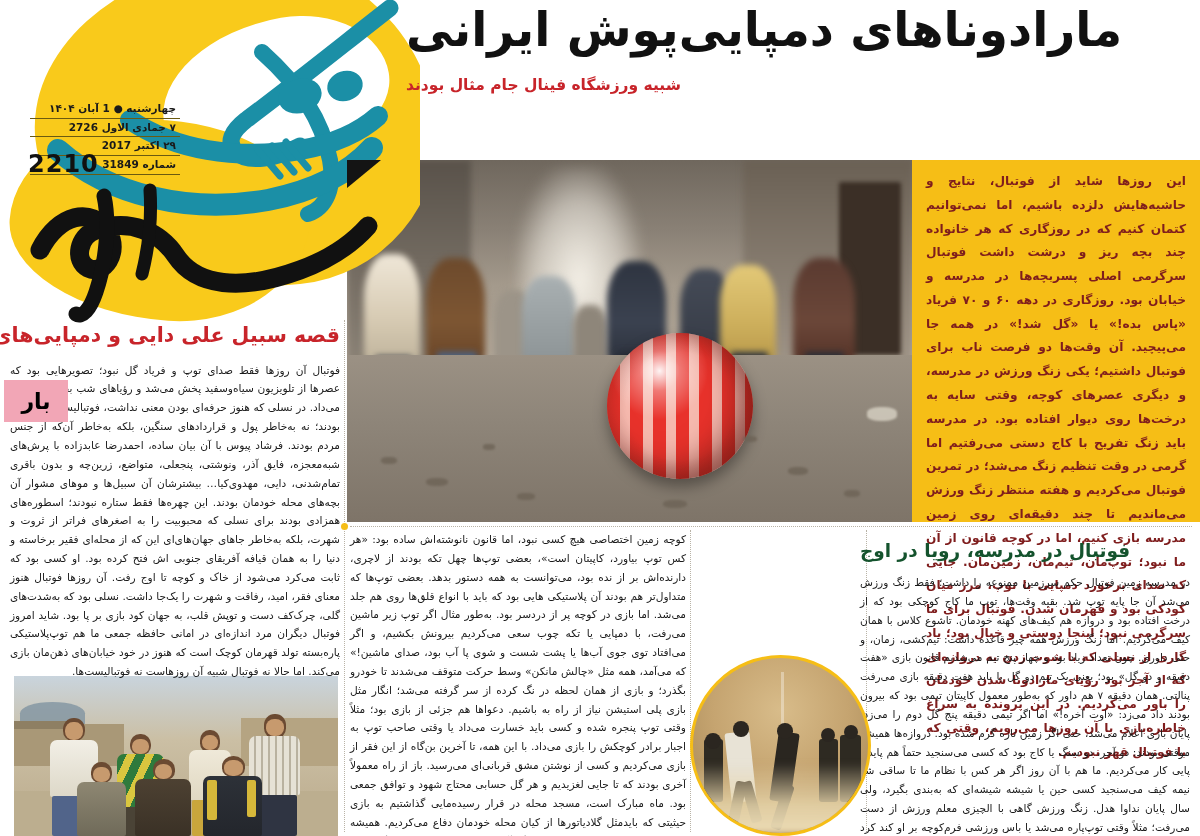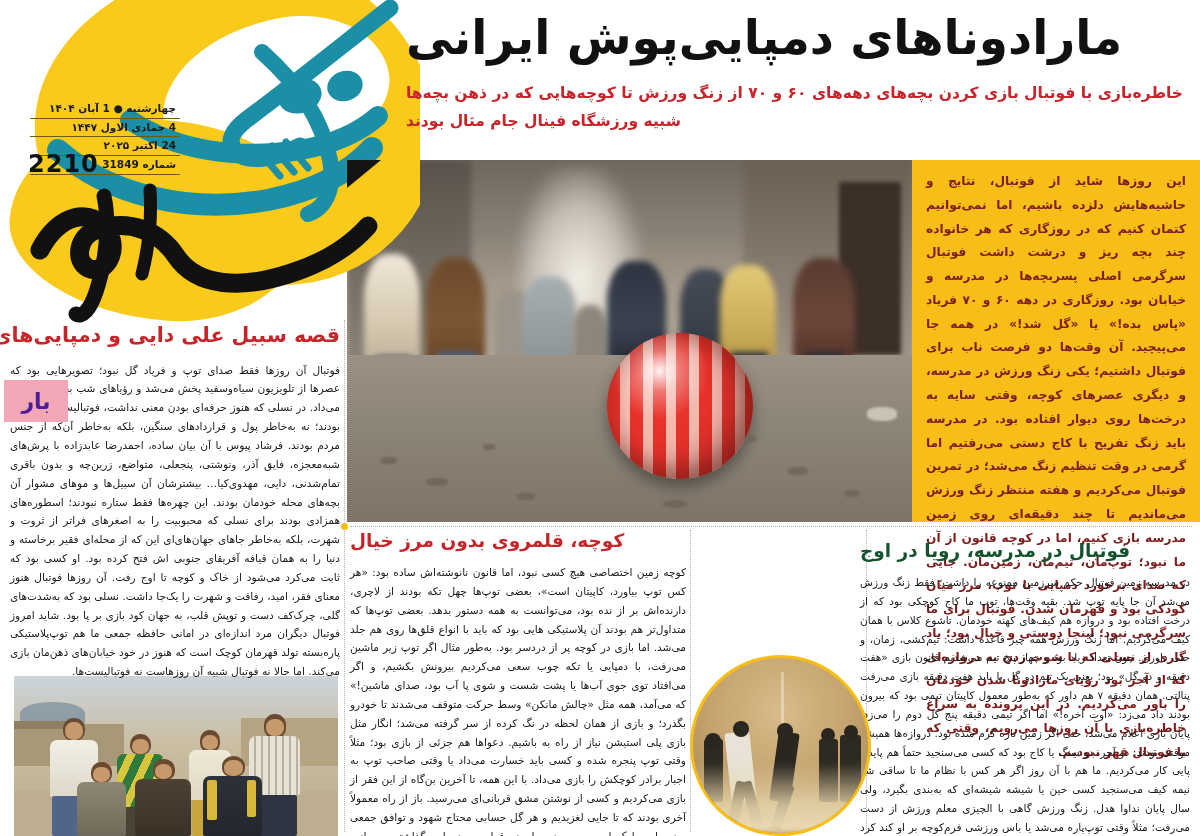--- a/index.html
+++ b/index.html
@@ -48,21 +48,21 @@
   .dateline{
     font-size:10.5px;color:#1a1a1a;font-weight:700;
     border-bottom:1px solid #6b5a10;padding:2px 4px 2px 0;line-height:1.3;
   }
   .issue-no{
     position:absolute;left:28px;top:150px;z-index:8;
     font-size:24px;font-weight:700;color:#111;letter-spacing:1px;
   }
 
   
-  .head-wrap{position:absolute;right:14px;top:12px;width:780px;text-align:left;z-index:6;}
+  .head-wrap{position:absolute;right:14px;top:4px;width:780px;text-align:left;z-index:6;}
   .headline{
     font-size:47px;line-height:1.12;font-weight:700;color:#111;
     letter-spacing:-0.5px;margin:0;text-align:left;white-space:nowrap;
   }
   .subhead{
     margin-top:14px;color:#C8242A;font-size:15.5px;line-height:1.85;
     font-weight:700;text-align:left;
   }
 
   
@@ -129,21 +129,21 @@
     line-height:1.3;margin:0 0 12px 0;white-space:nowrap;
   }
   .body-sm{
     font-size:10.6px;line-height:1.78;color:#1a1a1a;text-align:justify;
   }
   .watermark{
     position:absolute;left:-6px;top:58px;width:64px;height:42px;
     background:#F2A6B6;z-index:6;display:flex;align-items:center;justify-content:center;
   }
   .watermark span{
-    color:#4c1d95;font-size:22px;font-weight:700;letter-spacing:-1px;
+    color:#000000;font-size:22px;font-weight:700;letter-spacing:-1px;
   }
 
   
   .photo-team{
     position:absolute;left:14px;top:676px;width:324px;height:160px;overflow:hidden;z-index:3;
     background:linear-gradient(180deg,#c9d4dd 0%,#cbbfa4 40%,#b9a98a 100%);
   }
   .photo-team .hill{position:absolute;left:2%;top:16%;width:20%;height:14%;background:#7f93a1;border-radius:60% 60% 0 0;opacity:.8;}
   .photo-team .bldg{position:absolute;background:#a99877;}
   .photo-team .boy{position:absolute;bottom:0;}
@@ -205,31 +205,30 @@
 
       <path d="M40 250 C 58 214, 92 206, 108 232 C 120 252, 104 276, 88 268 C 74 261, 78 236, 96 230
                C 130 218, 160 232, 176 256 C 196 286, 240 292, 300 270 C 330 259, 352 244, 368 226" stroke="#111" stroke-width="19" fill="none" stroke-linecap="round" stroke-linejoin="round"></path>
       <path d="M104 196 C 110 224, 106 262, 96 292 C 90 310, 82 318, 76 314" stroke="#111" stroke-width="15" fill="none" stroke-linecap="round"></path>
       <path d="M150 190 C 152 220, 148 250, 142 274" stroke="#111" stroke-width="13" fill="none" stroke-linecap="round"></path>
     </svg>
 
 
     <div class="datelines">
       <div class="dateline">چهارشنبه ● 1 آبان ۱۴۰۴</div>
-      <div class="dateline">4 جمادی الاول ۱۴۴۷</div>
-      <div class="dateline">24 اکتبر ۲۰۲۵</div>
+      <div class="dateline">۷ جمادی الاول 2726</div>
+      <div class="dateline">۲۹ اکتبر 2017</div>
       <div class="dateline">شماره 31849</div>
     </div>
     <div class="issue-no">2210</div>
   </div>
 
   <div class="head-wrap">
     <h1 class="headline">مارادوناهای دمپایی‌پوش ایرانی</h1>
     <div class="subhead">
-      <div>خاطره‌بازی با فوتبال بازی کردن بچه‌های دهه‌های ۶۰ و ۷۰ از زنگ ورزش تا کوچه‌هایی که در ذهن بچه‌ها</div>
       <div>شبیه ورزشگاه فینال جام مثال بودند</div>
     </div>
   </div>
 
   <div class="hero">
     <div class="sky"></div>
     <div class="wallL"></div>
     <div class="wallR"></div>
     <div class="doorR"></div>
     <div class="bright"></div>
@@ -329,21 +328,20 @@
     <div class="boy" style="left:58%;width:19%;height:50%;">
       <div class="head" style="left:32%;top:0;width:38%;height:26%;"></div>
       <div class="face" style="left:36%;top:5%;width:30%;height:20%;"></div>
       <div class="torso" style="left:2%;top:25%;width:96%;height:75%;background:linear-gradient(180deg,#2d3138,#23262c);"></div>
       <div class="torso" style="left:8%;top:30%;width:16%;height:50%;background:#d6b83a;border-radius:2px;"></div>
       <div class="torso" style="left:74%;top:30%;width:14%;height:46%;background:#d6b83a;border-radius:2px;"></div>
     </div>
   </div>
 
   <div class="col-mid">
-    <h2 class="col-mid-head">کوچه، قلمروی بدون مرز خیال</h2>
     <div class="body-sm">کوچه زمین اختصاصی هیچ کسی نبود، اما قانون نانوشته‌اش ساده بود: «هر کس توپ بیاورد، کاپیتان است»، بعضی توپ‌ها چهل تکه بودند از لاچری، دارنده‌اش بر از نده بود، می‌توانست به همه دستور بدهد. بعضی توپ‌ها که متداول‌تر هم بودند آن پلاستیکی هایی بود که باید با انواع قلق‌ها روی هم جلد می‌شد. اما بازی در کوچه پر از دردسر بود. به‌طور مثال اگر توپ زیر ماشین می‌رفت، با دمپایی یا تکه چوب سعی می‌کردیم بیرونش بکشیم، و اگر می‌افتاد توی جوی آب‌ها یا پشت شست و شوی پا آب‌ بود، صدای ماشین!» که می‌آمد، همه مثل «چالش مانکن» وسط حرکت متوقف می‌شدند تا خودرو بگذرد؛ و بازی از همان لحظه در نگ کرده از سر گرفته می‌شد؛ انگار مثل بازی پلی استیشن نیاز از راه به باشیم. دعواها هم جزئی از بازی بود؛ مثلاً وقتی توپ پنجره شده و کسی باید خسارت می‌داد یا وقتی صاحب توپ به اجبار برادر کوچکش را بازی می‌داد. با این همه، تا آخرین بن‌گاه از این فقر از بازی می‌کردیم و کسی از نوشتن مشق قربانی‌ای می‌رسید. باز از راه معمولاً آخری بودند که تا جایی لغزیدیم و هر گل حسابی محتاج شهود و توافق جمعی بود. ماه مبارک است، مسجد محله در قرار رسیده‌مایی گذاشتیم به بازی حیثیتی که بایدمثل گلادیاتورها از کیان محله خودمان دفاع می‌کردیم. همیشه یک شاخه‌ای بود که از محله باشیم دیگر آمده و توپ و بازی اثر هم انگشت به دهان می‌کرد و گذاشته تا توپ را توی جدول بازیکنان برزیل بیاورد. سخت‌ترین لحظه وقتی بود که توپی هم افتاد.</div>
   </div>
 
   <div class="col-right">
     <h2 class="col-right-head">فوتبال در مدرسه، رویا در اوج</h2>
     <div class="body-sm">در مدرسه زمین فوتبال حکم سرزمین ممنوعه را داشت؛ فقط زنگ ورزش می‌شد آن جا پایه توپ شد. بقیه وقت‌ها، توپ ما کاج کوچکی بود که از درخت افتاده بود و دروازه هم کیف‌های کهنه خودمان. تاشوع کلاس با همان کیف می‌کردیم. اما زنگ ورزش همه چیز قاعده داشت: تیم‌کشی، زمان، و حتی داوری. چون تعداد زیاد بود و چهار پنج تیم می‌شدیم قانون بازی «هفت دقیقه و دو گل» بود؛ یعنی یک تیم دو گل یا باید هفت دقیقه بازی می‌رفت پنالتی. همان دقیقه ۷ هم داور که به‌طور معمول کاپیتان تیمی بود که بیرون بودند داد می‌زد: «اوت آخره!» اما اگر تیمی دقیقه پنج گل دوم را می‌زد، پایان بازی اعلام می‌شد، حتی اگر زمین تازه گرم شده بود. دروازه‌ها همیشه موقتی بودند: دو آجر، دو سنگ یا کاج بود که کسی می‌سنجید حتماً هم پایدار پایی کار می‌کردیم. ما هم با آن روز اگر هر کس با نظام ما تا ساقی شد نیمه کیف می‌سنجید کسی حین یا شیشه شیشه‌ای که به‌بندی بگیرد، ولی سال پایان نداوا هدل. زنگ ورزش گاهی با الچیزی معلم ورزش از دست می‌رفت؛ مثلاً وقتی توپ‌پاره می‌شد یا باس ورزشی فرم‌کوچه بر او کند کرد بازی، بعضی روزها تنها چند قفل بود و بچه‌ها با حسرت به توپ و دروازه‌ای خاطر پشت شیشه نگاه می‌کردند. گاهی هم بی‌باعث می‌شد زنگ ورزش در کلاس سانسور حتماً هم پایدار یا بامی کار می‌کردیم. بعضی از بچه‌ها هم بازی بزرگ و ارثی باز بیشتری پایدار شدند. خود چند تا خاص. گولیت و کاپیتان پنجعلی خودمان در تیم ملی. مسابقات دهه فجر</div>
   </div>
 
   <div class="photo-circle">
     <div class="wallw"></div>

